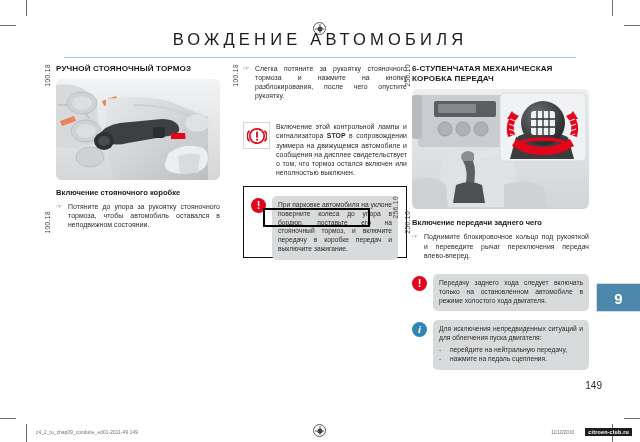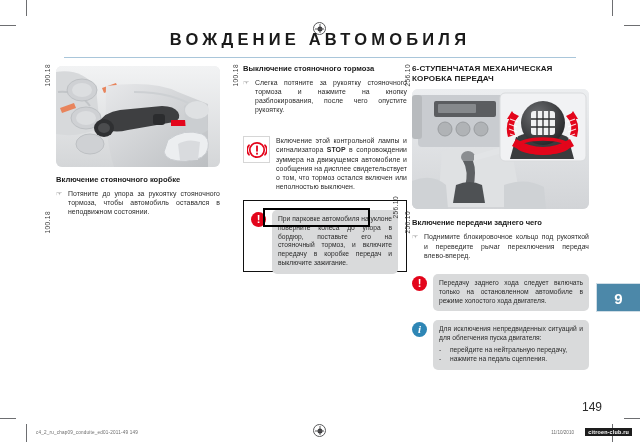--- a/index.html
+++ b/index.html
@@ -15,21 +15,21 @@
   .crop{position:absolute;background:#6d6e71;}
   .reg{position:absolute;width:13px;height:13px;border-radius:50%;
        border:1px solid #58595b;box-sizing:border-box;}
   .reg:before{content:"";position:absolute;left:50%;top:1px;bottom:1px;width:1px;background:#58595b;transform:translateX(-50%);}
   .reg:after{content:"";position:absolute;top:50%;left:1px;right:1px;height:1px;background:#58595b;transform:translateY(-50%);}
   .reg i{position:absolute;left:50%;top:50%;width:5px;height:5px;background:#3a3a3c;border-radius:50%;transform:translate(-50%,-50%);}
 
   
   .chapter-title{
     position:absolute;left:0;right:0;top:30px;text-align:center;
-    font-size:16.5px;letter-spacing:4.2px;font-weight:700;color:#1a1a1a;
+    font-size:16.5px;letter-spacing:4.2px;font-weight:400;color:#1a1a1a;
     font-family:"Liberation Sans","DejaVu Sans",sans-serif;
   }
   .title-rule{position:absolute;left:64px;right:64px;top:57px;height:1px;background:#a9c6da;}
 
   
   .col{position:absolute;top:64px;}
   .col-l{left:56px;width:164px;}
   .col-m{left:243px;width:164px;}
   .col-r{left:412px;width:177px;}
 
@@ -107,21 +107,21 @@
 
   
   .chaptab{
     position:absolute;right:0;top:283px;width:44px;height:29px;background:#4c88a9;
     border-top:1px solid #cfdde6;border-left:1px solid #cfdde6;border-bottom:1px solid #cfdde6;
     color:#fff;font-weight:bold;font-size:15px;line-height:29px;text-align:center;
     box-sizing:border-box;
   }
 
   
-  .pagenum{position:absolute;right:38px;top:400px;font-size:12px;color:#2a2a2a;}
+  .pagenum{position:absolute;right:38px;top:380px;font-size:10px;color:#2a2a2a;}
   .footer-left{
     position:absolute;left:36px;top:430px;font-size:4.6px;color:#6b6b6b;letter-spacing:.2px;
     font-family:"Liberation Sans","DejaVu Sans",sans-serif;white-space:nowrap;
   }
   .footer-date{position:absolute;right:66px;top:430px;font-size:4.6px;color:#6b6b6b;white-space:nowrap;}
   .watermark{
     position:absolute;right:8px;top:428px;background:#1d1d1d;color:#fff;
     font-size:5.4px;font-weight:bold;padding:1px 3px;letter-spacing:.2px;white-space:nowrap;
     font-family:"Liberation Sans","DejaVu Sans",sans-serif;
   }
@@ -143,20 +143,21 @@
   <div class="crop" style="right:0;top:25px;width:16px;height:1px;"></div>
   <div class="crop" style="left:26px;top:424px;width:1px;height:18px;"></div>
   <div class="crop" style="left:0;top:418px;width:16px;height:1px;"></div>
   <div class="crop" style="left:612px;top:424px;width:1px;height:18px;"></div>
   <div class="crop" style="right:0;top:418px;width:16px;height:1px;"></div>
 
   <div class="chapter-title">ВОЖДЕНИЕ АВТОМОБИЛЯ</div>
   <div class="title-rule"></div>
 
   <div class="col col-l">
+    <h2 class="sec">РУЧНОЙ СТОЯНОЧНЫЙ ТОРМОЗ</h2>
 
     <div class="photo" style="height:101px;margin-top:2px;">
       <svg viewBox="0 0 164 101" preserveAspectRatio="none" aria-hidden="true">
         <defs>
           <linearGradient id="gA" x1="0" y1="0" x2="0" y2="1">
             <stop offset="0" stop-color="#f2f3f4"></stop>
               <stop offset="1" stop-color="#d4d6d8"></stop>
           </linearGradient>
           <linearGradient id="gB" x1="0" y1="0" x2="1" y2="1">
             <stop offset="0" stop-color="#e7e8ea"></stop>
@@ -198,21 +199,20 @@
     <h3 class="sub" style="margin-top:8px;">Включение стояночного коробке</h3>
     <div class="bullet">
       <div class="tick">☞</div>
       <p class="body txt">Потяните до упора за рукоятку стояночного тормоза, чтобы автомобиль оставался в неподвижном состоянии.</p>
     </div>
   </div>
   <div class="vnum" style="left:44px;top:64px;">100.18</div>
   <div class="vnum" style="left:44px;top:211px;">100.18</div>
 
   <div class="col col-m">
-    <h3 class="sub">Выключение стояночного тормоза</h3>
     <div class="bullet">
       <div class="tick">☞</div>
       <p class="body txt">Слегка потяните за рукоятку стояночного тормоза и нажмите на кнопку разблокирования, после чего опустите рукоятку.</p>
     </div>
 
     <div class="warnrow" style="margin-top:22px;">
       <div class="lampicon">
         <svg width="20" height="20" viewBox="0 0 20 20" aria-hidden="true">
           <circle cx="10" cy="10" r="7.2" fill="none" stroke="#e3051b" stroke-width="1.7"></circle>
           <path d="M3.6 5.2 A7.2 7.2 0 0 0 3.6 14.8" fill="none" stroke="#e3051b" stroke-width="1.7" stroke-linecap="round" transform="translate(-1.6,0)"></path>

